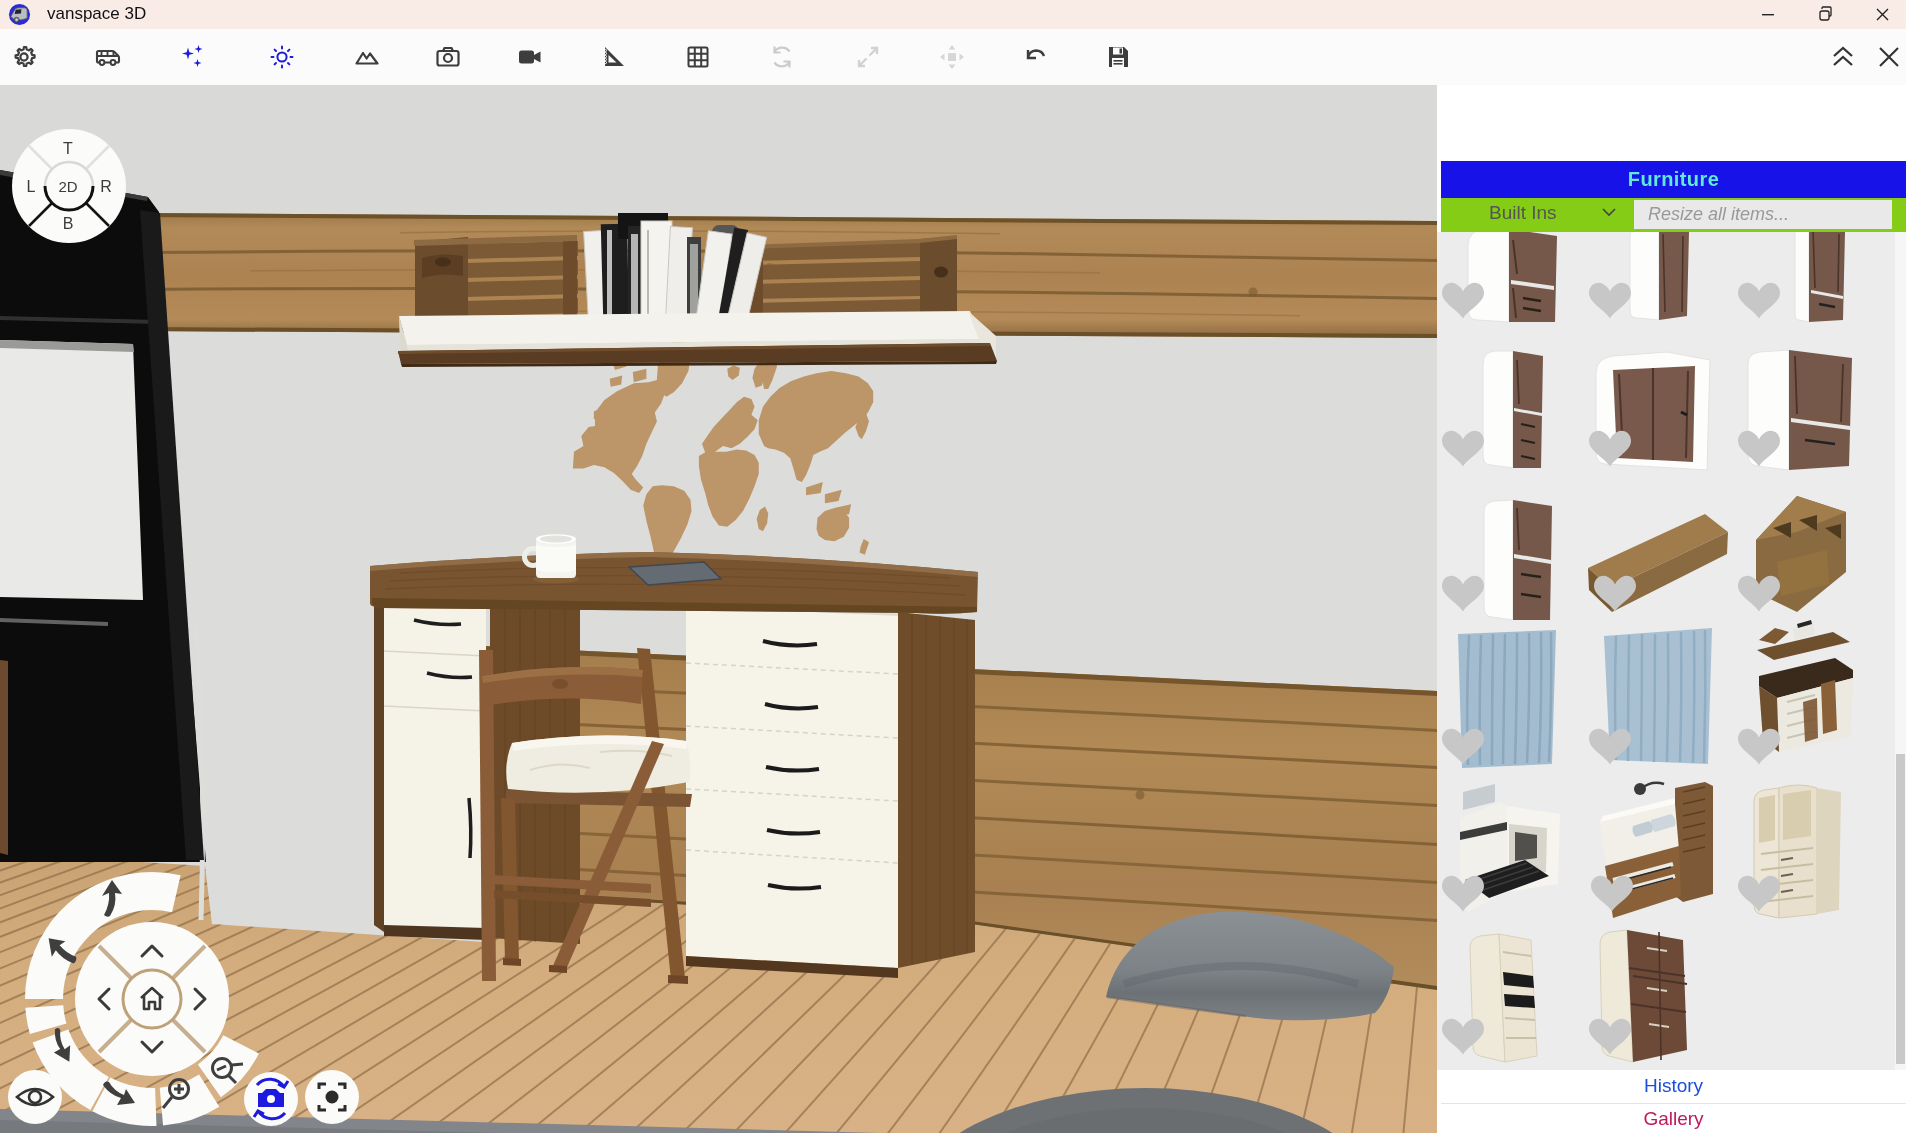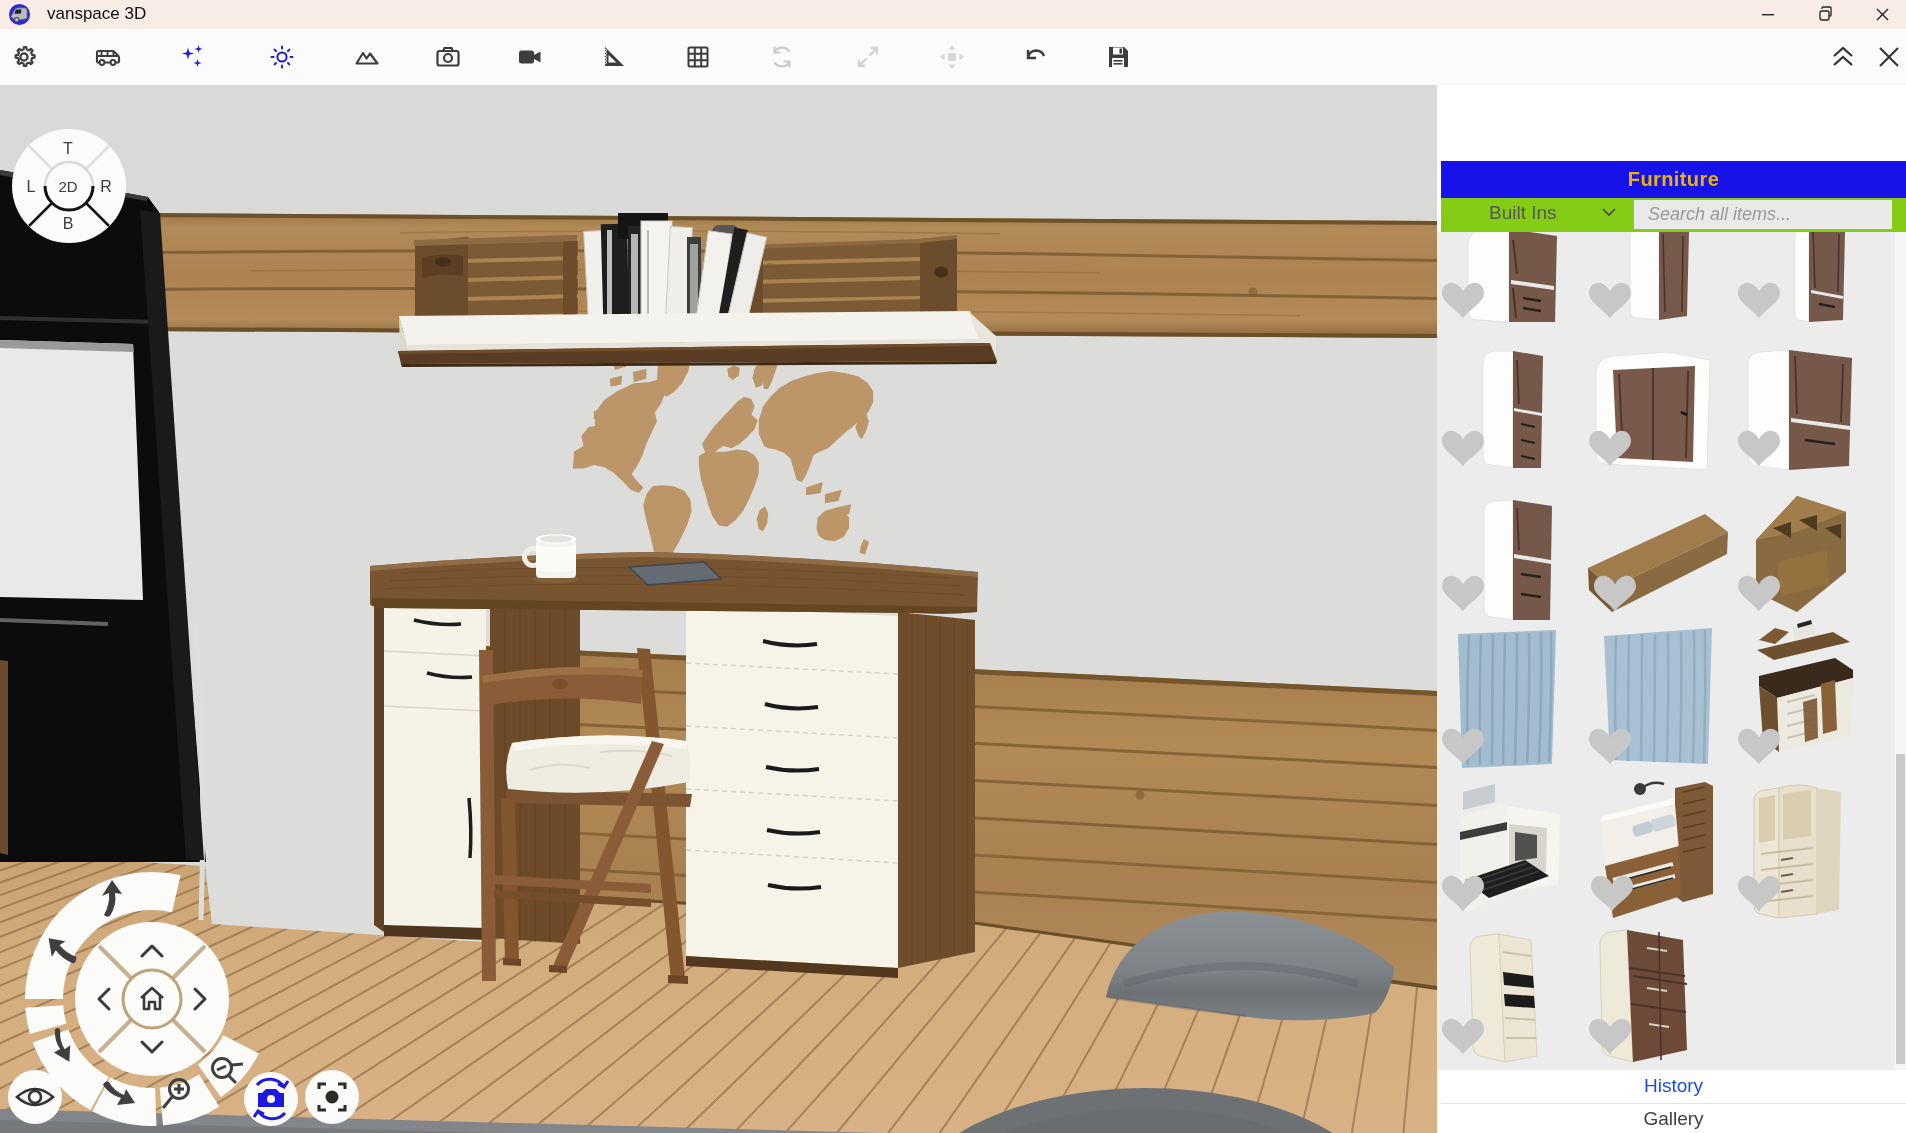--- a/index.html
+++ b/index.html
@@ -7,28 +7,28 @@
   #app { position:relative; width:1906px; height:1133px; }
   #titlebar { position:absolute; left:0; top:0; width:1906px; height:29px; background:#f9ece7; }
   #titlebar .appicon { position:absolute; left:8px; top:3px; width:23px; height:23px; }
   #titlebar .title { position:absolute; left:47px; top:4px; font-size:17px; color:#111; }
   .winbtn { position:absolute; top:0; width:46px; height:29px; color:#222; text-align:center; }
   #toolbar { position:absolute; left:0; top:29px; width:1906px; height:56px; background:#fbfbfb; }
   .tbi { position:absolute; top:14px; width:28px; height:28px; }
   #viewport { position:absolute; left:0; top:85px; width:1437px; height:1048px; background:#dcdcdc; overflow:hidden; }
   #panel { position:absolute; left:1437px; top:85px; width:469px; height:1048px; background:#ffffff; }
   .hdrrow { position:absolute; left:4px; width:465px; height:36px; text-align:center; color:#5b5b5b; font-size:19px; letter-spacing:0.3px; line-height:36px; border-top:1px solid #ececec; }
-  #furnbar { position:absolute; left:4px; top:76px; width:465px; height:37px; background:#1712e8; color:#eab308; font-weight:bold; font-size:20px; letter-spacing:0.4px; text-align:center; line-height:37px; }
+  #furnbar { position:absolute; left:4px; top:76px; width:465px; height:37px; background:#1712e8; color:#5eead4; font-weight:bold; font-size:20px; letter-spacing:0.4px; text-align:center; line-height:37px; }
   #ctrlrow { position:absolute; left:4px; top:113px; width:465px; height:34px; background:#84cc16; }
   #builtins { position:absolute; left:48px; top:4px; font-size:19px; color:#555; }
   #chev { position:absolute; left:160px; top:6px; font-size:15px; color:#444; }
   #searchbox { position:absolute; left:193px; top:2px; width:258px; height:29px; background:#e9e9e9; color:#999; font-style:italic; font-size:18px; line-height:29px; padding-left:14px; }
   #grid { position:absolute; left:0px; top:147px; width:469px; height:838px; background:#ececec; }
   #history { position:absolute; left:4px; top:985px; width:465px; height:32px; background:#fff; text-align:center; color:#1d4ed8; font-size:19px; line-height:32px; }
-  #gallery { position:absolute; left:4px; top:1018px; width:465px; height:30px; background:#fff; text-align:center; color:#404040; font-size:19px; line-height:30px; border-top:1px solid #e4e4e4; }
+  #gallery { position:absolute; left:4px; top:1018px; width:465px; height:30px; background:#fff; text-align:center; color:#be185d; font-size:19px; line-height:30px; border-top:1px solid #e4e4e4; }
   #scrolltrack { position:absolute; left:458px; top:147px; width:11px; height:838px; background:#f6f6f6; }
   #scrollthumb { position:absolute; left:1px; top:522px; width:9px; height:310px; background:#c9c9c9; }
 </style>
 </head>
 <body>
 <div id="app">
   <div id="titlebar">
     <svg class="appicon" viewBox="0 0 24 24">
       <circle cx="12" cy="12" r="11" fill="#2b2bd6"></circle>
       <path d="M3,14 L7,7 Q8,5 11,5 L17,5 Q20,5 20,8 L20,16 Q14,19 6,17 Z" fill="#b9bcc2" stroke="#555" stroke-width="0.8"></path>
@@ -546,21 +546,21 @@
     </g>
   </svg>
   </div>
   <div id="panel">
     <div id="furnbar">Furniture</div>
     <div id="ctrlrow">
       <div id="builtins">Built Ins</div>
       <svg id="chev" width="16" height="16">
           <path d="M2,5 L8,11 L14,5" fill="none" stroke="#444" stroke-width="1.6"></path>
         </svg>
-      <div id="searchbox">Search all items...</div>
+      <div id="searchbox">Resize all items...</div>
     </div>
     <div id="grid">
     <svg width="469" height="838" viewBox="0 0 469 838">
       <defs>
         <path id="hrt" d="M0,13.5 C-4.5,5.5 -21,-2 -21,-12 C-21,-20 -13.5,-24.5 -7,-21 C-3.2,-19 -1,-16 0,-13.5 C1,-16 3.2,-19 7,-21 C13.5,-24.5 21,-20 21,-12 C21,-2 4.5,5.5 0,13.5 Z"></path>
       </defs>
 
       <g>
             <path d="M31,14 Q31,-2 48,-3 L72,-3 L72,90 L40,88 Q31,88 31,76 Z" fill="#fdfdfc" stroke="#e3e3e0" stroke-width="1"></path>
       <path d="M72,-3 L120,4 L118,90 L72,90 Z" fill="#76584a"></path>

